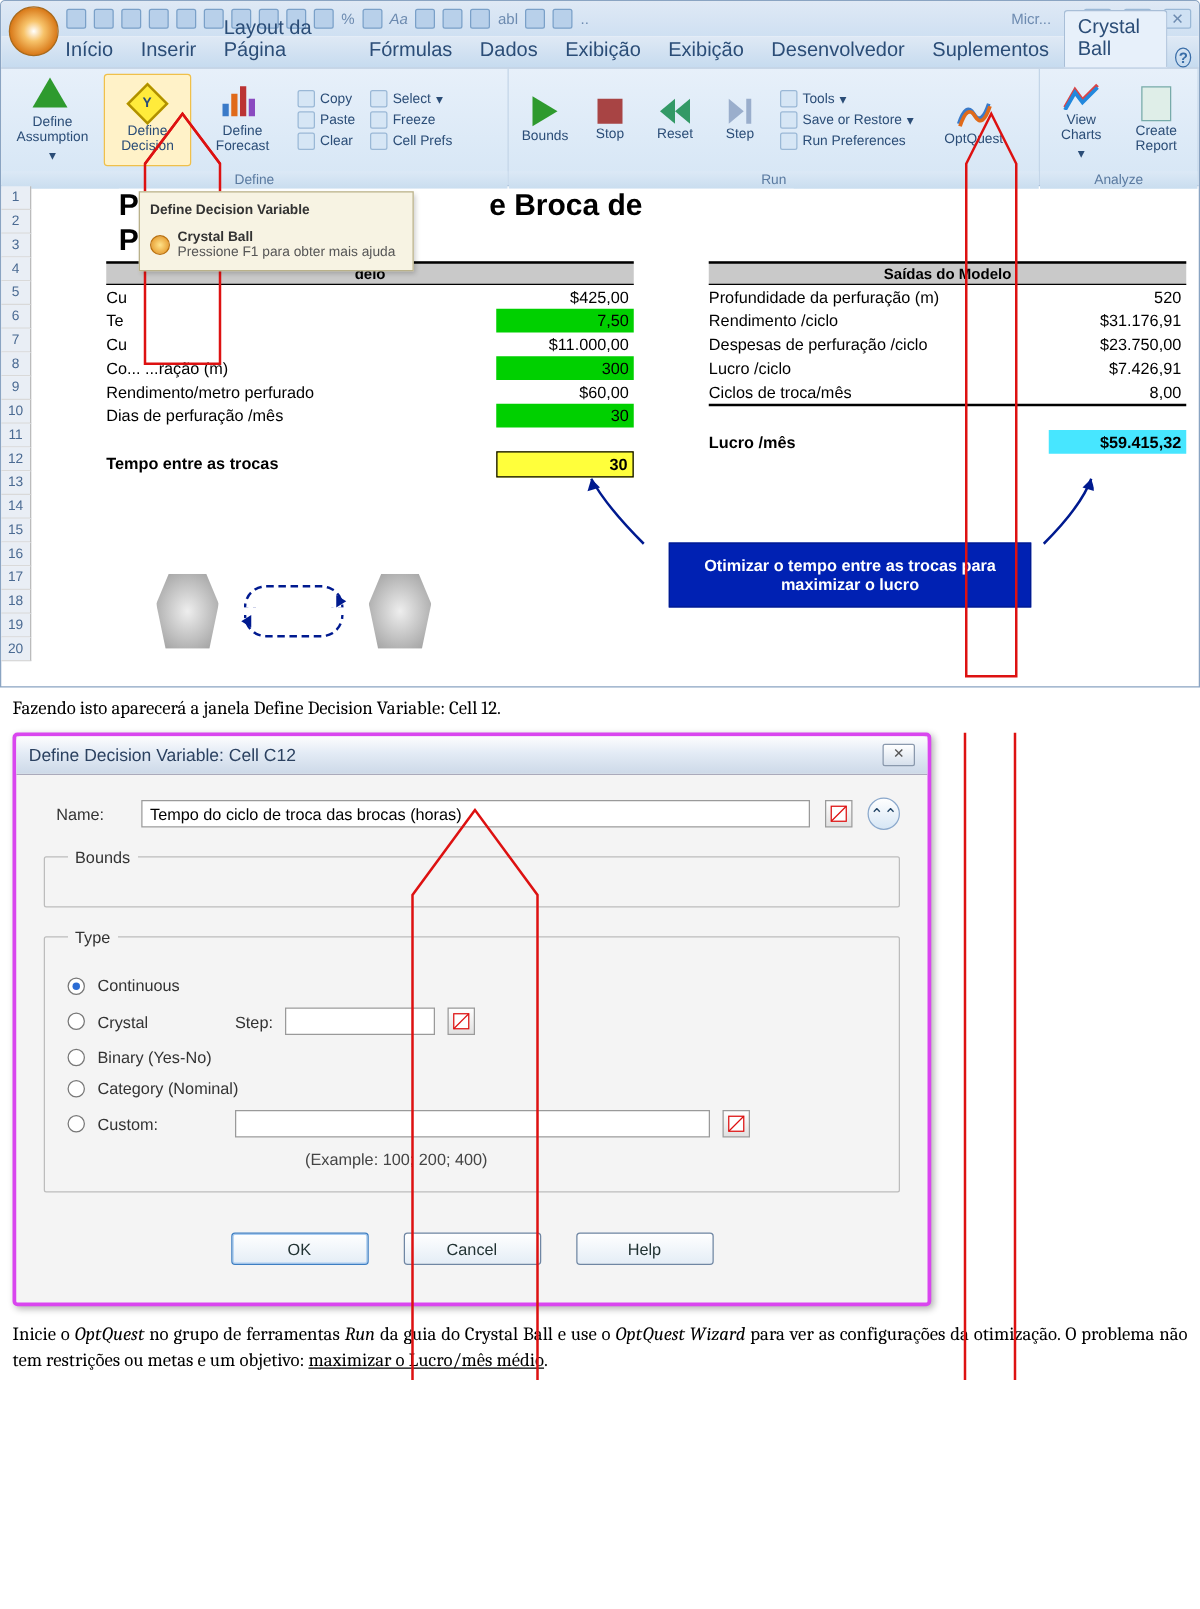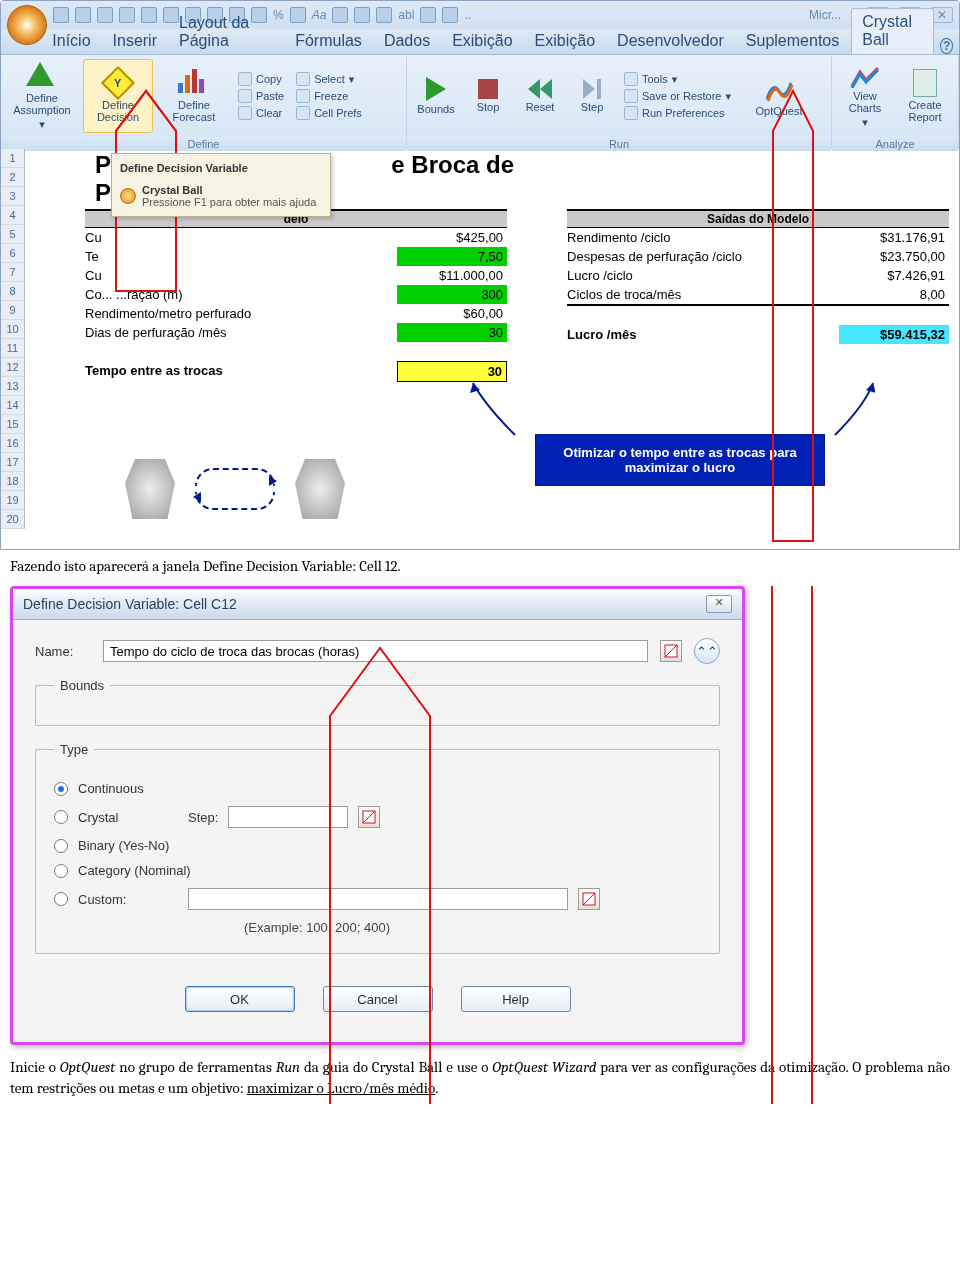--- a/index.html
+++ b/index.html
@@ -77,21 +77,21 @@
   .caption .it{font-style:italic;}
   .caption .ul{text-decoration:underline;}
   .caption.just{text-align:justify;}
   
   
   .dialog{margin:4px 10px 6px 10px; width:735px; background:#f4f4f4; border:3px solid #d946ef; border-radius:4px; box-shadow:2px 2px 6px rgba(0,0,0,.3); font-family:Tahoma, sans-serif; font-size:13px; color:#333;}
   .dlg-title{background:linear-gradient(#fdfdfe,#e3ebf5 45%,#cdd9e8); padding:6px 10px; border-bottom:1px solid #aab; border-radius:4px 4px 0 0; display:flex; align-items:center; justify-content:space-between; color:#2b4160;}
   .dlg-title span:first-of-type{font-size:14px;}
   .close-x{border:1px solid #8a99ad; border-radius:2px; background:linear-gradient(#fff,#d6e0ec); width:26px; height:18px; text-align:center; font-size:11px; color:#555;}
   .dlg-body{padding:18px 22px 10px 22px;}
-  .fld-row{display:flex; align-items:center; gap:12px; margin-bottom:14px;}
+  .fld-row{display:flex; align-items:center; gap:12px; margin-bottom:14px;margin-left:10px;}
   .fld-row label{width:56px;}
   .txt{border:1px solid #9a9a9a; background:#fff; height:22px; padding:2px 6px; font-size:13px;}
   .refbtn{width:22px;height:22px;border:1px solid #9a9a9a;background:linear-gradient(#fff,#e0e0e0);display:flex;align-items:center;justify-content:center;}
   .refbtn svg{width:14px;height:14px;}
   .collapse-btn{width:26px;height:26px;border:1px solid #8aa8cc;border-radius:50%;background:linear-gradient(#fff,#d6e6f5);display:flex;align-items:center;justify-content:center;color:#246;}
   fieldset{border:1px solid #bcbcbc; border-radius:2px; padding:14px 18px 18px 18px; margin-bottom:16px;}
   legend{padding:0 6px; color:#333;}
   .radio-row{display:flex;align-items:center;gap:10px;margin:10px 0;}
   .radio{width:14px;height:14px;border:1px solid #777;border-radius:50%;background:#fff;display:inline-flex;align-items:center;justify-content:center;}
   .radio.sel::after{content:"";width:6px;height:6px;border-radius:50%;background:#2b6cd4;}
@@ -343,20 +343,24 @@
           <div style="height:19px"></div>
           <div class="datarow b">
             <span>Tempo entre as trocas</span>
             <span class="val ycell" style="width:80px">30</span>
           </div>
         </div>
         <div class="col" style="flex:0.95">
           <div class="sect-hdr" style="text-align:center">Saídas do Modelo</div>
           <div id="rightrows">
               <div class="datarow">
+                <span>Profundidade da perfuração (m)</span>
+                <span class="val">520</span>
+              </div>
+              <div class="datarow">
                 <span>Rendimento /ciclo</span>
                 <span class="val">$31.176,91</span>
               </div>
               <div class="datarow">
                 <span>Despesas de perfuração /ciclo</span>
                 <span class="val">$23.750,00</span>
               </div>
               <div class="datarow">
                 <span>Lucro /ciclo</span>
                 <span class="val">$7.426,91</span>

